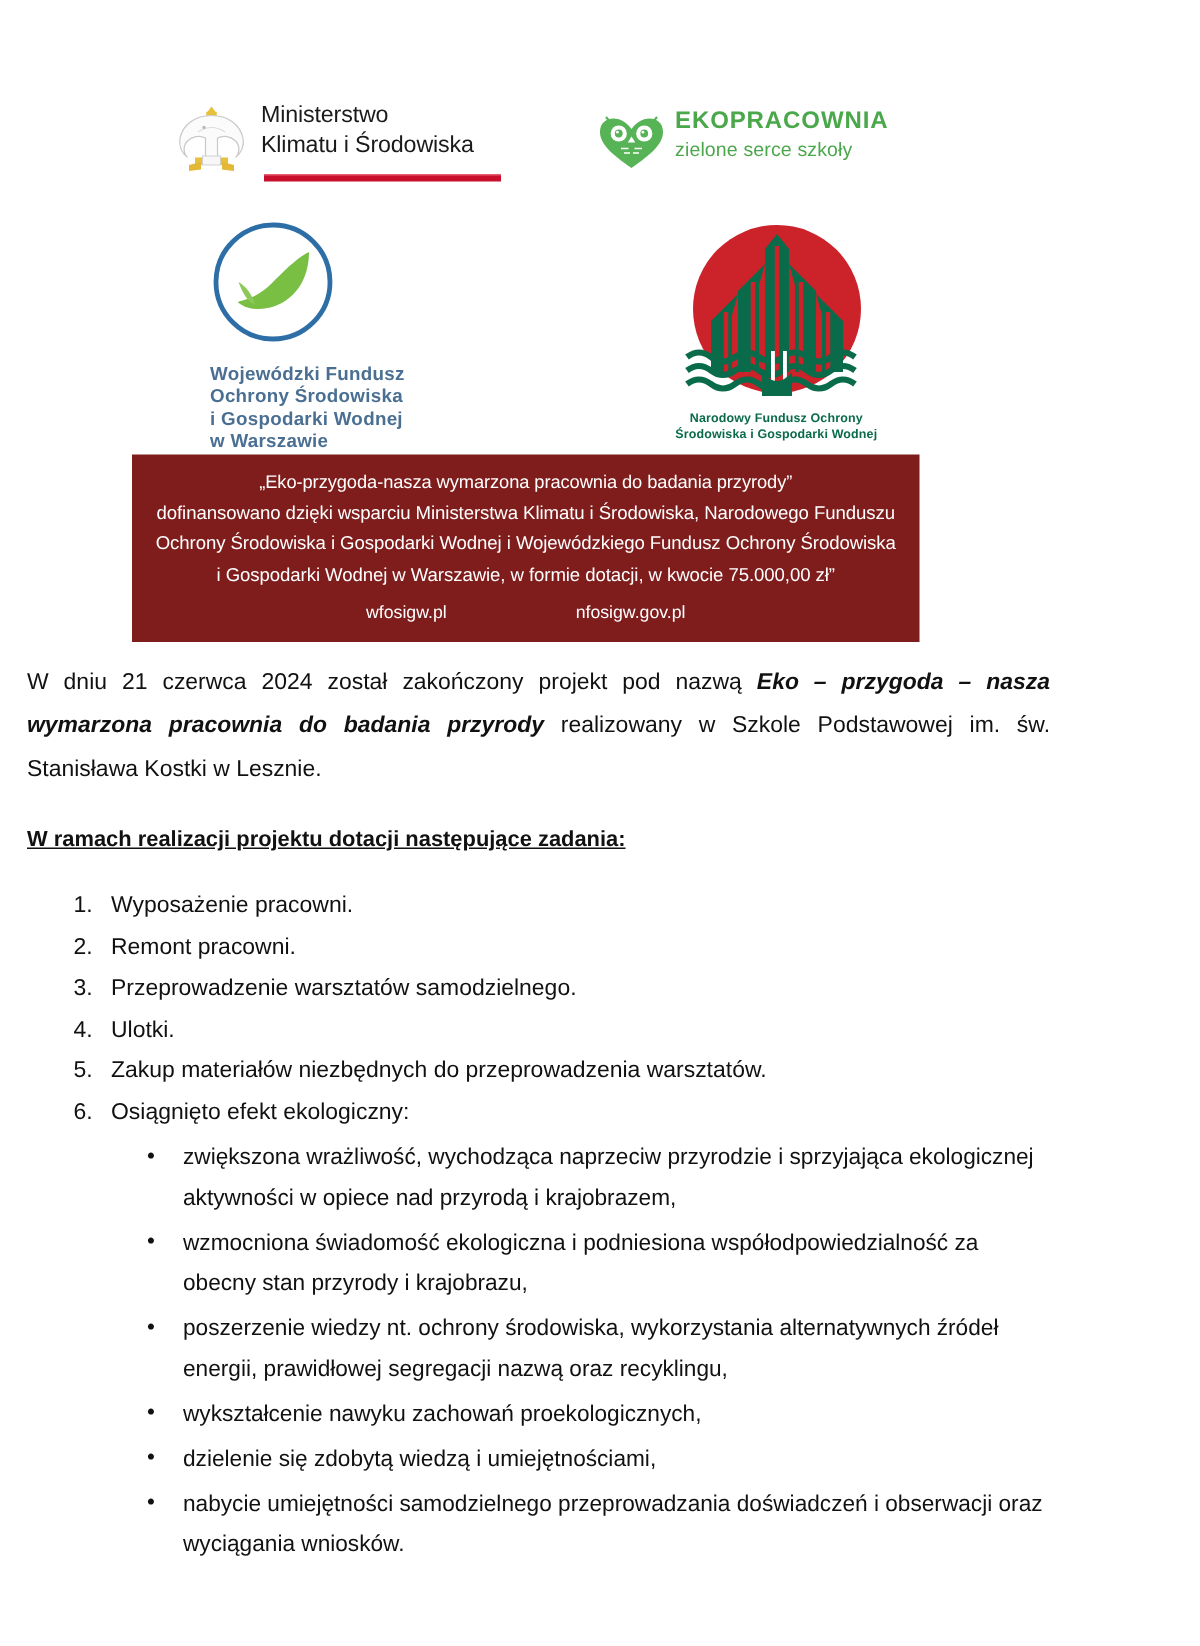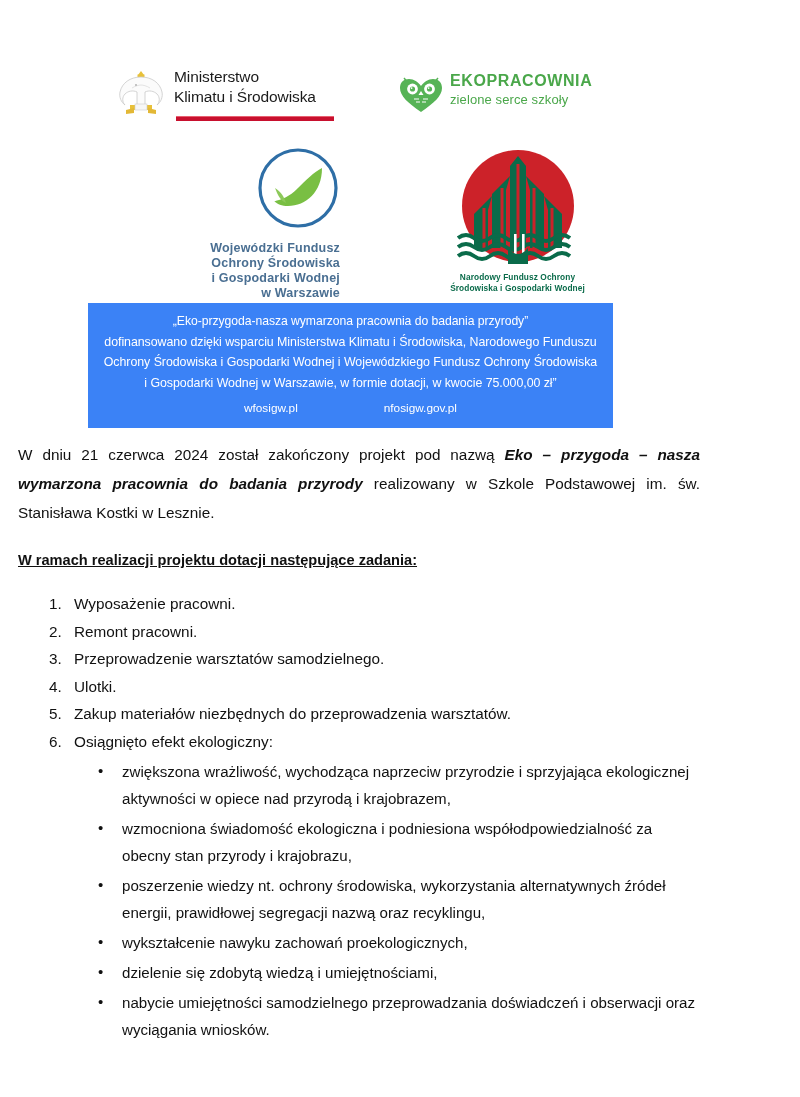--- a/index.html
+++ b/index.html
@@ -100,21 +100,21 @@
     left: 0;
     width: 800px;
     height: 148px;
   }
 
   .wfos-logo {
     position: absolute;
     left: 140px;
     top: 0;
     width: 200px;
-    text-align: right;
+    text-align: left;
   }
   .wfos-circle {
     width: 84px;
     height: 84px;
     margin: 0 auto;
   }
   .wfos-text {
     margin-top: 7px;
     font-size: 12.5px;
     line-height: 15px;
@@ -144,21 +144,21 @@
     letter-spacing: 0.1px;
   }
 
   
   .blue-banner {
     position: absolute;
     left: 88px;
     top: 303px;
     width: 525px;
     height: 125px;
-    background: #3b82f6;
+    background: #7f1d1d;
     color: #ffffff;
     text-align: center;
     padding-top: 8px;
     box-sizing: border-box;
   }
   .banner-line {
     font-size: 12.4px;
     line-height: 20.5px;
     letter-spacing: -0.05px;
     white-space: nowrap;

